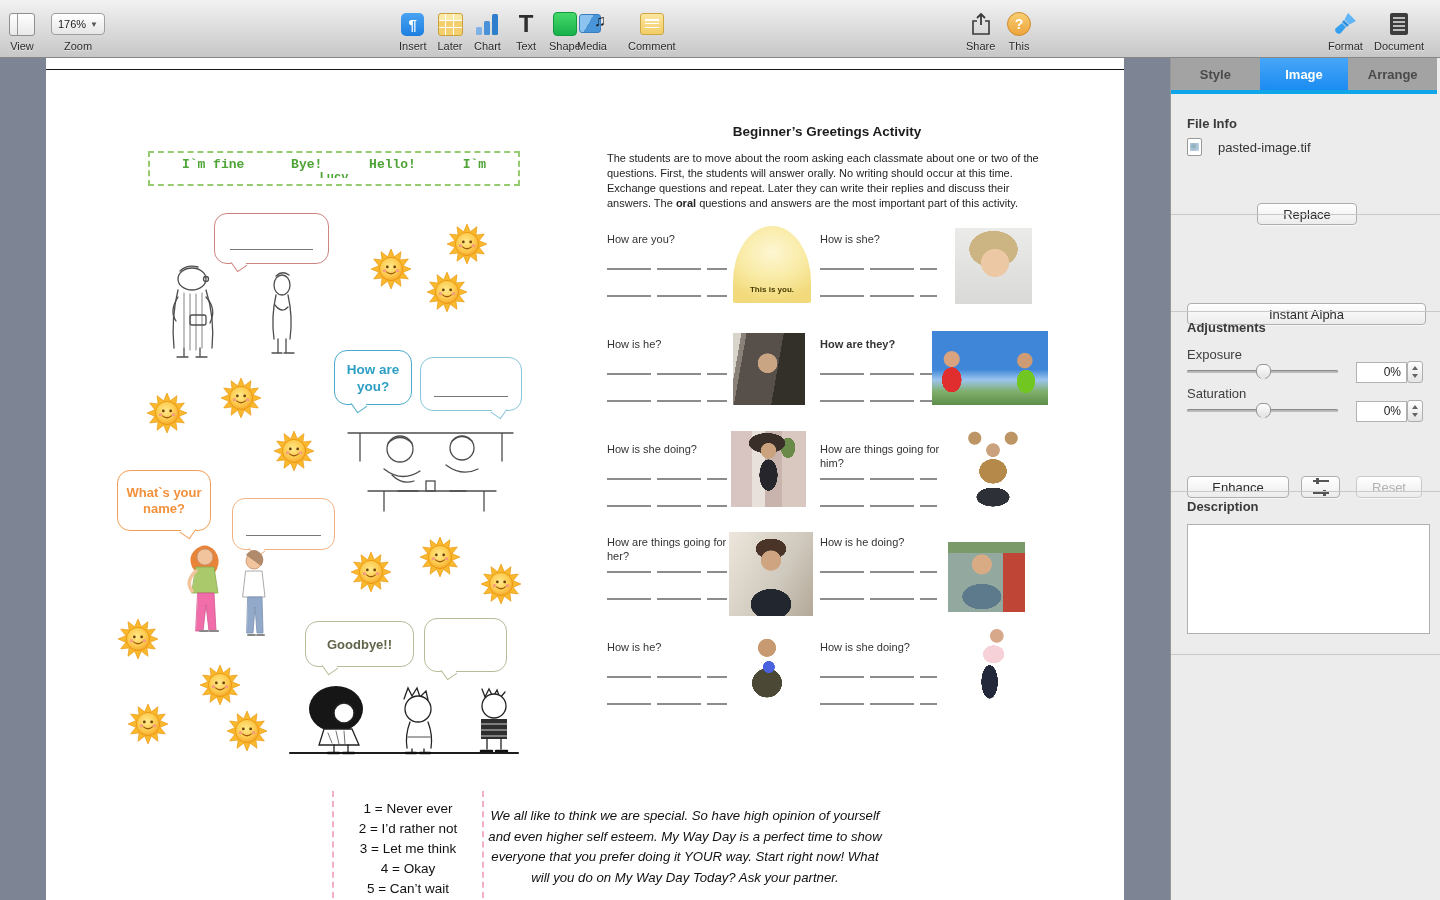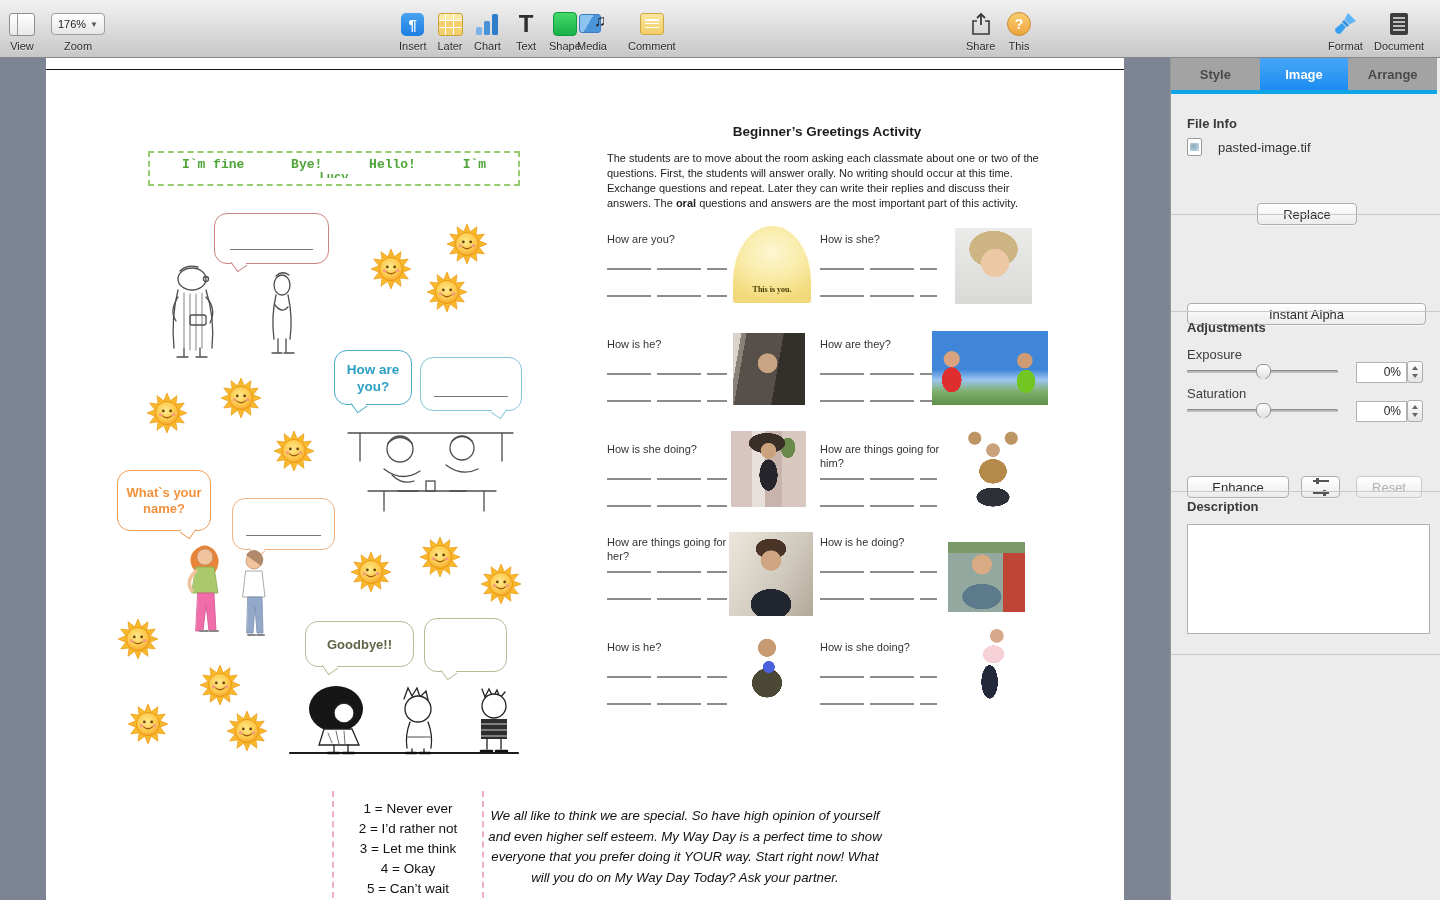--- a/index.html
+++ b/index.html
@@ -438,26 +438,26 @@
         <div class="ws-intro">
           <span>The students are to move about the room asking each classmate about one or two of the questions. First, the students will answer orally. No writing should occur at this time. Exchange questions and repeat. Later they can write their replies and discuss their answers. The </span><b>oral</b><span> questions and answers are the most important part of this activity.</span>
         </div>
         <div id="qa-grid">
             <div class="q" style="left: 561px; top: 175px;">How are you?</div>
             <div class="q" style="left: 774px; top: 175px;">How is she?</div>
             <div class="ln" style="left: 561px; top: 210px; width: 120px;"></div>
             <div class="ln" style="left: 774px; top: 210px; width: 117px;"></div>
             <div class="ln" style="left: 561px; top: 237px; width: 120px;"></div>
             <div class="ln" style="left: 774px; top: 237px; width: 117px;"></div>
-            <div class="photo p-this-is-you" style="left: 687px; top: 168px; width: 78px; height: 77px; font-family: Liberation Serif, serif;">
+            <div class="photo p-this-is-you" style="left: 687px; top: 168px; width: 78px; height: 77px;">
               <div class="tiy-cap">This is you.</div>
             </div>
             <div class="photo p-woman-blonde" style="left: 909px; top: 170px; width: 77px; height: 76px;"></div>
             <div class="q" style="left: 561px; top: 280px;">How is he?</div>
-            <div class="q" style="left: 774px; top: 280px;">How are they?</div>
+            <div class="q" style="left: 774px; top: 280px; font-weight: bold;">How are they?</div>
             <div class="ln" style="left: 561px; top: 315px; width: 120px;"></div>
             <div class="ln" style="left: 774px; top: 315px; width: 117px;"></div>
             <div class="ln" style="left: 561px; top: 342px; width: 120px;"></div>
             <div class="ln" style="left: 774px; top: 342px; width: 117px;"></div>
             <div class="photo p-man-dark" style="left: 687px; top: 275px; width: 72px; height: 72px;"></div>
             <div class="photo p-couple-sky" style="left: 886px; top: 273px; width: 116px; height: 74px;"></div>
             <div class="q" style="left: 561px; top: 385px;">How is she doing?</div>
             <div class="q" style="left: 774px; top: 385px;">How are things going for him?</div>
             <div class="ln" style="left: 561px; top: 420px; width: 120px;"></div>
             <div class="ln" style="left: 774px; top: 420px; width: 117px;"></div>

